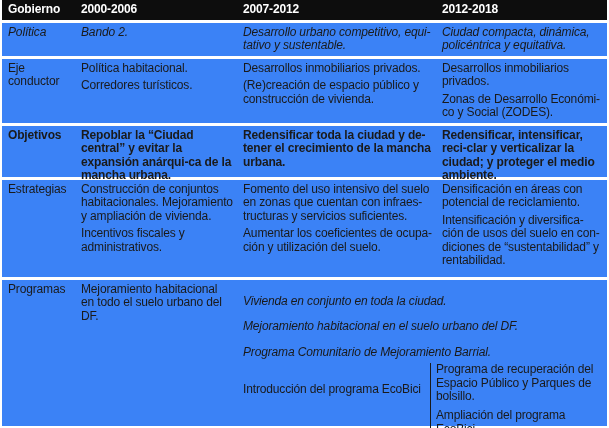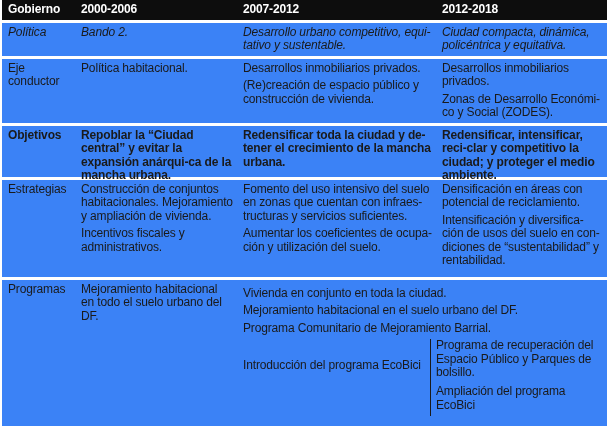--- a/index.html
+++ b/index.html
@@ -38,21 +38,21 @@
   .row.eje { height: 64px; }
   .row.obj { height: 51px; font-weight: bold; }
   .row.est { height: 97px; }
   .row.prog { height: 146px; border-bottom: 2px solid #ffffff; }
 
   
   .prog-right {
     grid-column: 3 / span 2;
     padding: 3px 4px 3px 6px;
   }
-  .prog-right .p { margin: 4px 0 4px 0; }
+  .prog-right .p { margin: 12px 0 4px 0; font-style: italic; }
   .split {
     display: grid;
     grid-template-columns: 193px 1fr;
     margin-left: -6px;
   }
   .split > div { padding: 0 4px 0 6px; }
   .split > div.r { border-left: 1px solid #1a1a1a; padding-left: 5px; }
   .split .gap { height: 6px; }
 </style>
 </head>
@@ -77,41 +77,42 @@
     </div>
     <div class="cell">
       <div class="p">Ciudad compacta, dinámica, policéntrica y equitativa.</div>
     </div>
   </div>
 
   <div class="row eje">
     <div class="cell">Eje conductor</div>
     <div class="cell">
       <div class="p">Política habitacional.</div>
+      <div class="p">Corredores turísticos.</div>
     </div>
     <div class="cell">
       <div class="p">Desarrollos inmobiliarios privados.</div>
       <div class="p">(Re)creación de espacio público y construcción de vivienda.</div>
     </div>
     <div class="cell">
       <div class="p">Desarrollos inmobiliarios privados.</div>
       <div class="p">Zonas de Desarrollo Económi-co y Social (ZODES).</div>
     </div>
   </div>
 
   <div class="row obj">
     <div class="cell">Objetivos</div>
     <div class="cell">
       <div class="p">Repoblar la “Ciudad central” y evitar la expansión anárqui-ca de la mancha urbana.</div>
     </div>
     <div class="cell">
       <div class="p">Redensificar toda la ciudad y de-tener el crecimiento de la mancha urbana.</div>
     </div>
     <div class="cell">
-      <div class="p">Redensificar, intensificar, reci-clar y competitivo la ciudad; y proteger el medio ambiente.</div>
+      <div class="p">Redensificar, intensificar, reci-clar y verticalizar la ciudad; y proteger el medio ambiente.</div>
     </div>
   </div>
 
   <div class="row est">
     <div class="cell">Estrategias</div>
     <div class="cell">
       <div class="p">Construcción de conjuntos habitacionales. Mejoramiento y ampliación de vivienda.</div>
       <div class="p">Incentivos fiscales y administrativos.</div>
     </div>
     <div class="cell">

